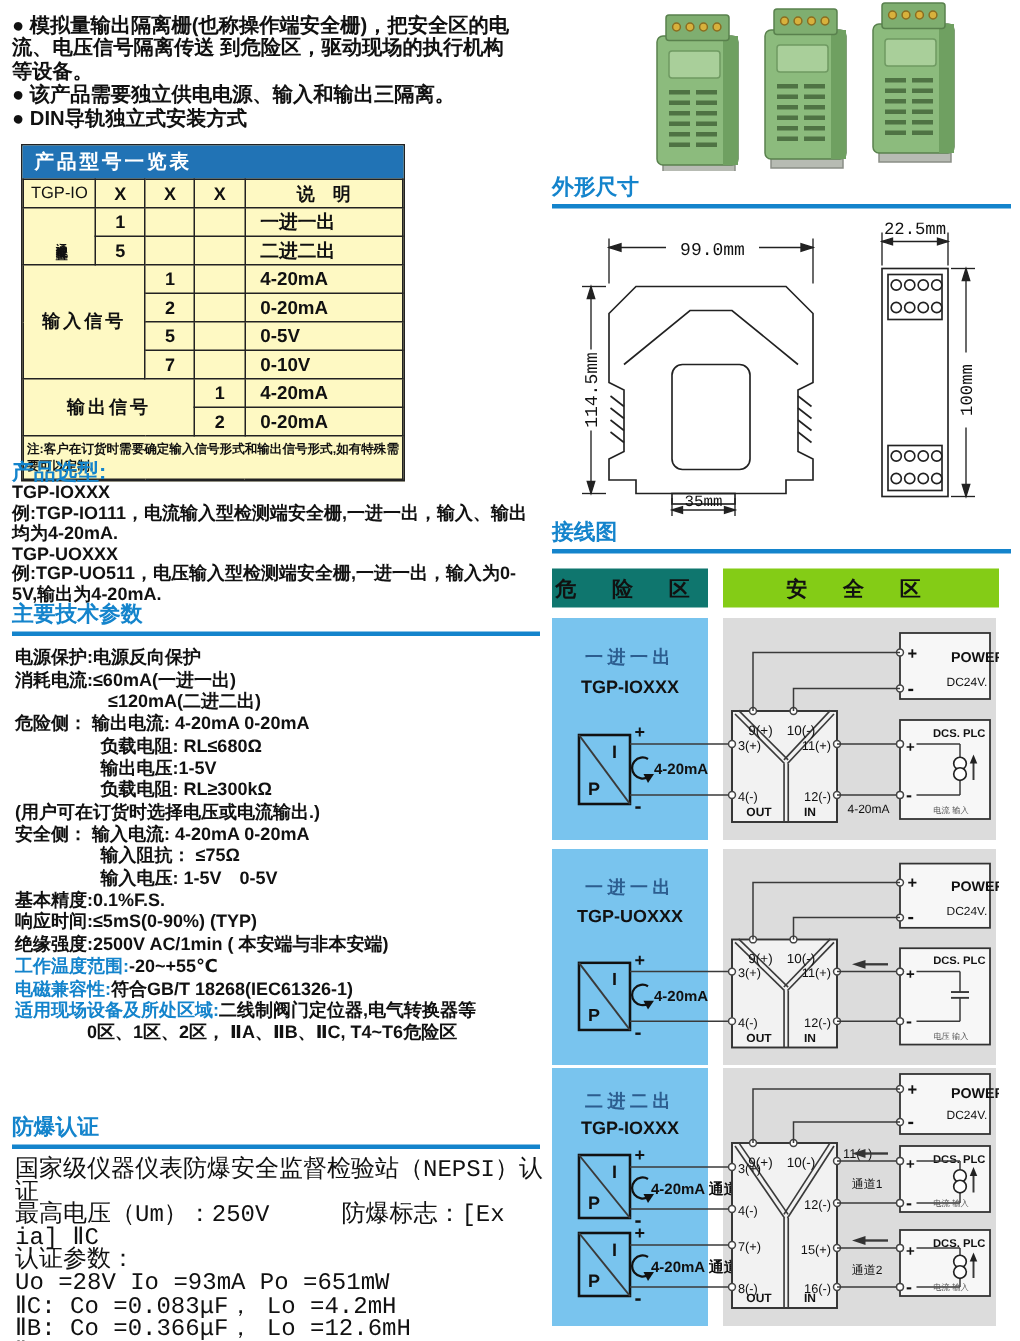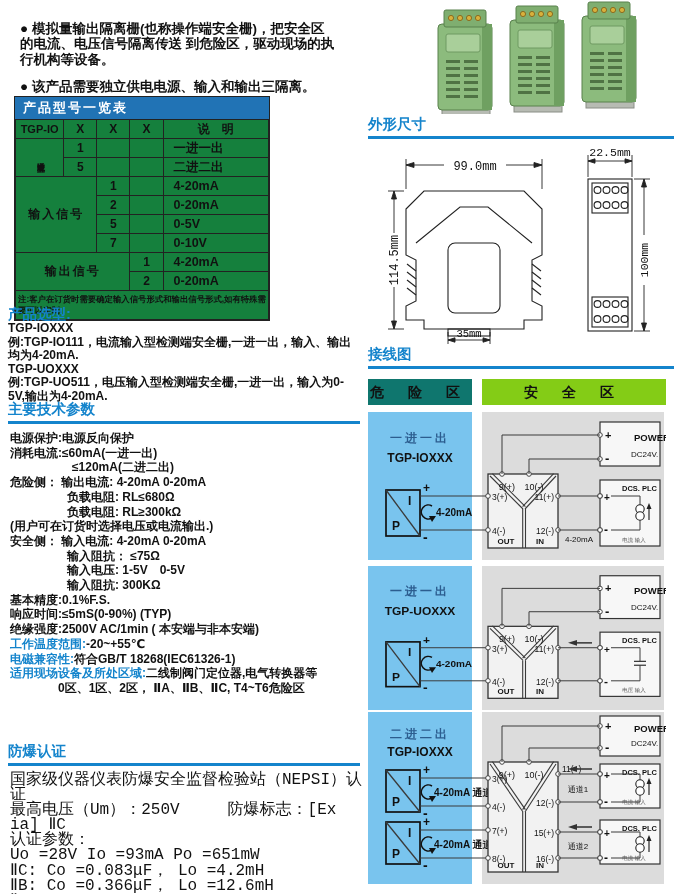--- a/index.html
+++ b/index.html
@@ -1,28 +1,28 @@
 <!DOCTYPE html>
 <html><head>
 <meta charset="utf-8">
 <style>
   html,body{margin:0;padding:0;}
   body{background:#fff;font-family:"Liberation Sans","DejaVu Sans",sans-serif;}
   .page{position:relative;width:680px;height:894px;background:#fff;overflow:hidden;}
 
   
   .bullets{position:absolute;left:8px;top:9px;width:340px;font-size:13.5px;font-weight:bold;color:#111;line-height:15.4px;}
-  .bullets p{margin:12px;}
-
-  .mtable{position:absolute;left:14px;top:96px;width:254px;border:1px solid #222;background:#15803d;}
+  .bullets p{margin:0;}
+
+  .mtable{position:absolute;left:14px;top:96px;width:254px;border:1px solid #222;background:#fef9c3;}
   .mt-title{background:#2173b5;color:#fff;font-size:13px;font-weight:bold;padding:2px 0 2px 8px;letter-spacing:2px;}
   .mtable table{border-collapse:collapse;width:100%;table-layout:fixed;}
   .mtable td{border:1px solid #222;text-align:center;font-size:12px;font-weight:bold;color:#111;height:18px;padding:0;}
   .mtable td.desc{text-align:left;padding-left:10px;font-size:12.5px;}
-  .mtable td.mono{font-size:11px;font-weight:bold;margin-left:32px;}
+  .mtable td.mono{font-size:11px;font-weight:normal;margin-left:32px;}
   .mtable td.vert{writing-mode:vertical-rl;text-orientation:upright;font-size:8px;font-weight:bold;letter-spacing:1px;padding:1px 0;}
   .mtable td.grp{font-size:12px;letter-spacing:2px;}
   .mtable td.note{font-size:8.4px;font-weight:bold;text-align:left;padding:3px 2px;letter-spacing:0;height:14px;}
 
   .h-blue{color:#1484cc;font-weight:bold;}
   .sec-head{position:absolute;}
   .sec-head .rule{height:3px;background:#1484cc;margin-top:2px;}
   .sel-head{left:8px;top:305px;width:352px;font-size:14.5px;}
   .sel-lines{position:absolute;left:8px;top:322px;width:352px;font-size:12px;font-weight:bold;color:#111;line-height:13.6px;}
   .tech-head{left:8px;top:400px;width:352px;font-size:14.5px;}
@@ -142,26 +142,26 @@
   <div class="sec-head tech-head">
     <span class="h-blue">主要技术参数</span>
     <div class="rule"></div>
   </div>
   <div class="params" id="params">
       <div class="pline">电源保护:电源反向保护</div>
       <div class="pline">消耗电流:≤60mA(一进一出)</div>
       <div class="pline ind1">≤120mA(二进二出)</div>
       <div class="pline">危险侧： 输出电流: 4-20mA 0-20mA</div>
       <div class="pline ind2">负载电阻: RL≤680Ω</div>
+      <div class="pline ind2">输出电压:1-5V</div>
       <div class="pline ind2">负载电阻: RL≥300kΩ</div>
       <div class="pline">(用户可在订货时选择电压或电流输出.)</div>
       <div class="pline">安全侧： 输入电流: 4-20mA 0-20mA</div>
       <div class="pline ind2">输入阻抗： ≤75Ω</div>
       <div class="pline ind2">输入电压: 1-5V　0-5V</div>
-      <div class="pline ind2">输入阻抗: 300KΩ</div>
       <div class="pline">基本精度:0.1%F.S.</div>
       <div class="pline">响应时间:≤5mS(0-90%) (TYP)</div>
       <div class="pline">绝缘强度:2500V AC/1min ( 本安端与非本安端)</div>
       <div class="pline"><span class="blab">工作温度范围:</span>-20~+55℃</div>
       <div class="pline"><span class="blab">电磁兼容性:</span>符合GB/T 18268(IEC61326-1)</div>
       <div class="pline"><span class="blab">适用现场设备及所处区域:</span>二线制阀门定位器,电气转换器等</div>
       <div class="pline ind3">0区、1区、2区， ⅡA、ⅡB、ⅡC, T4~T6危险区</div>
     </div>
 
   <div class="sec-head cert-head">

